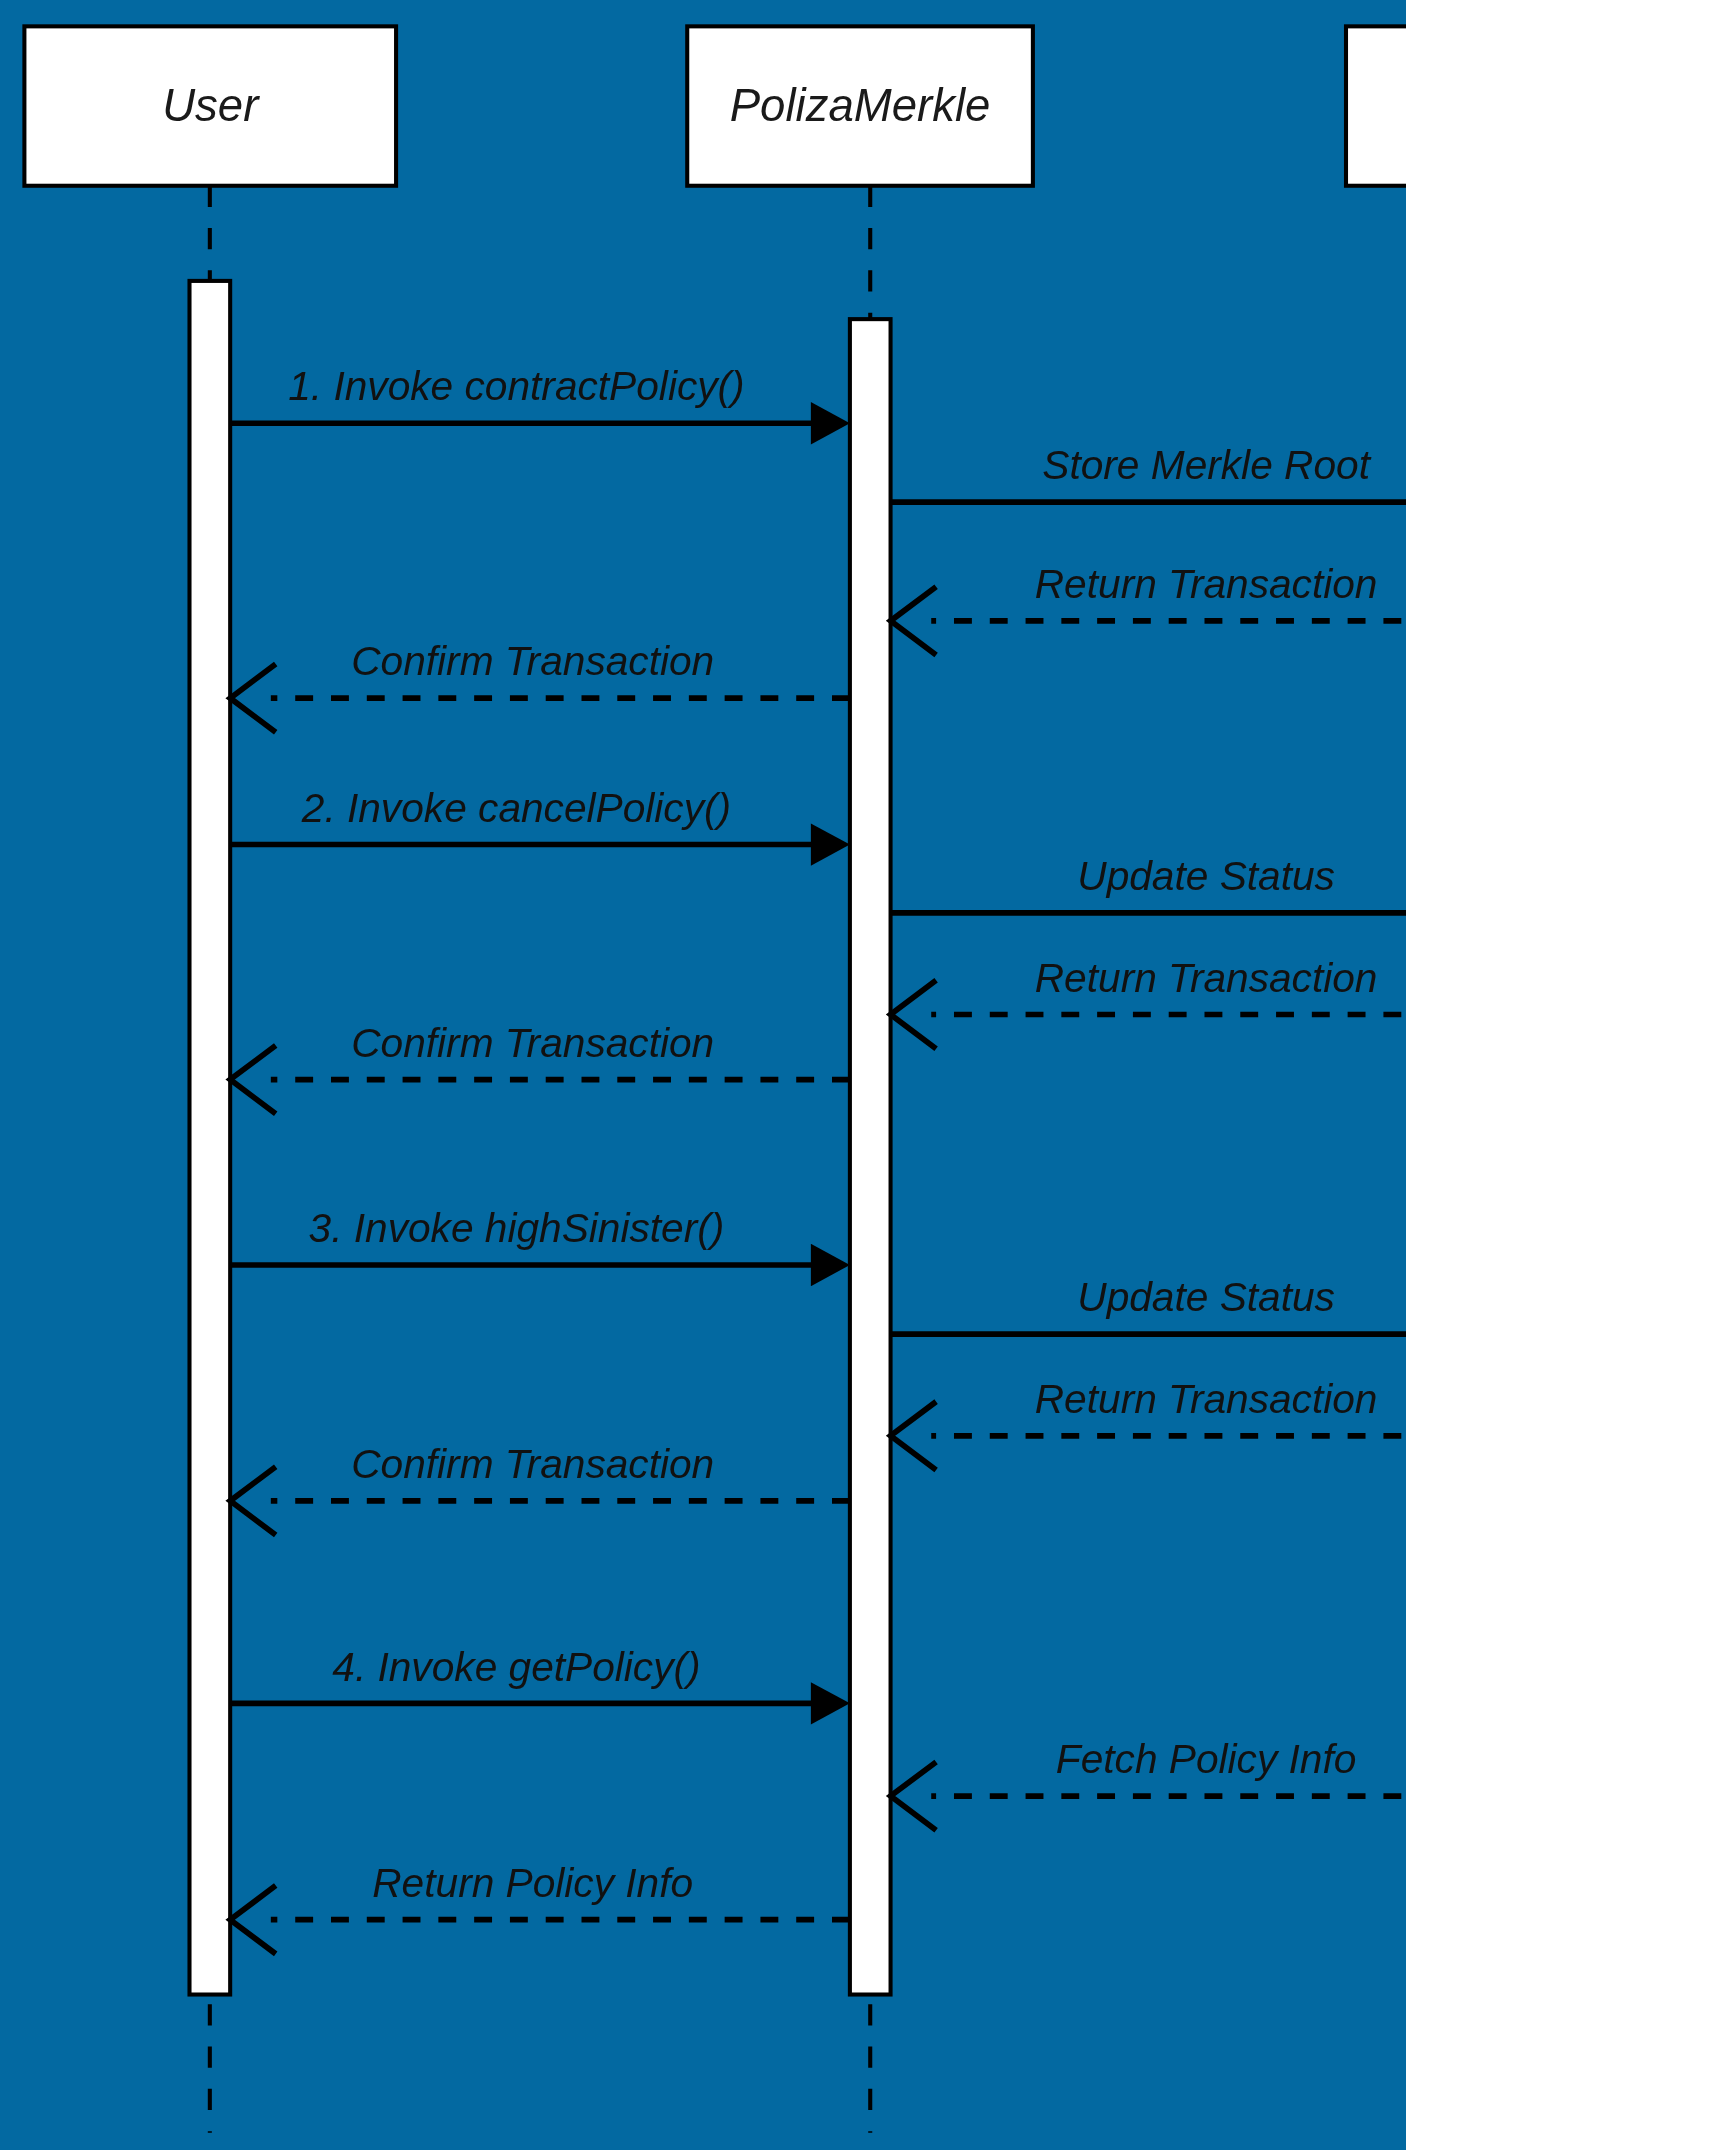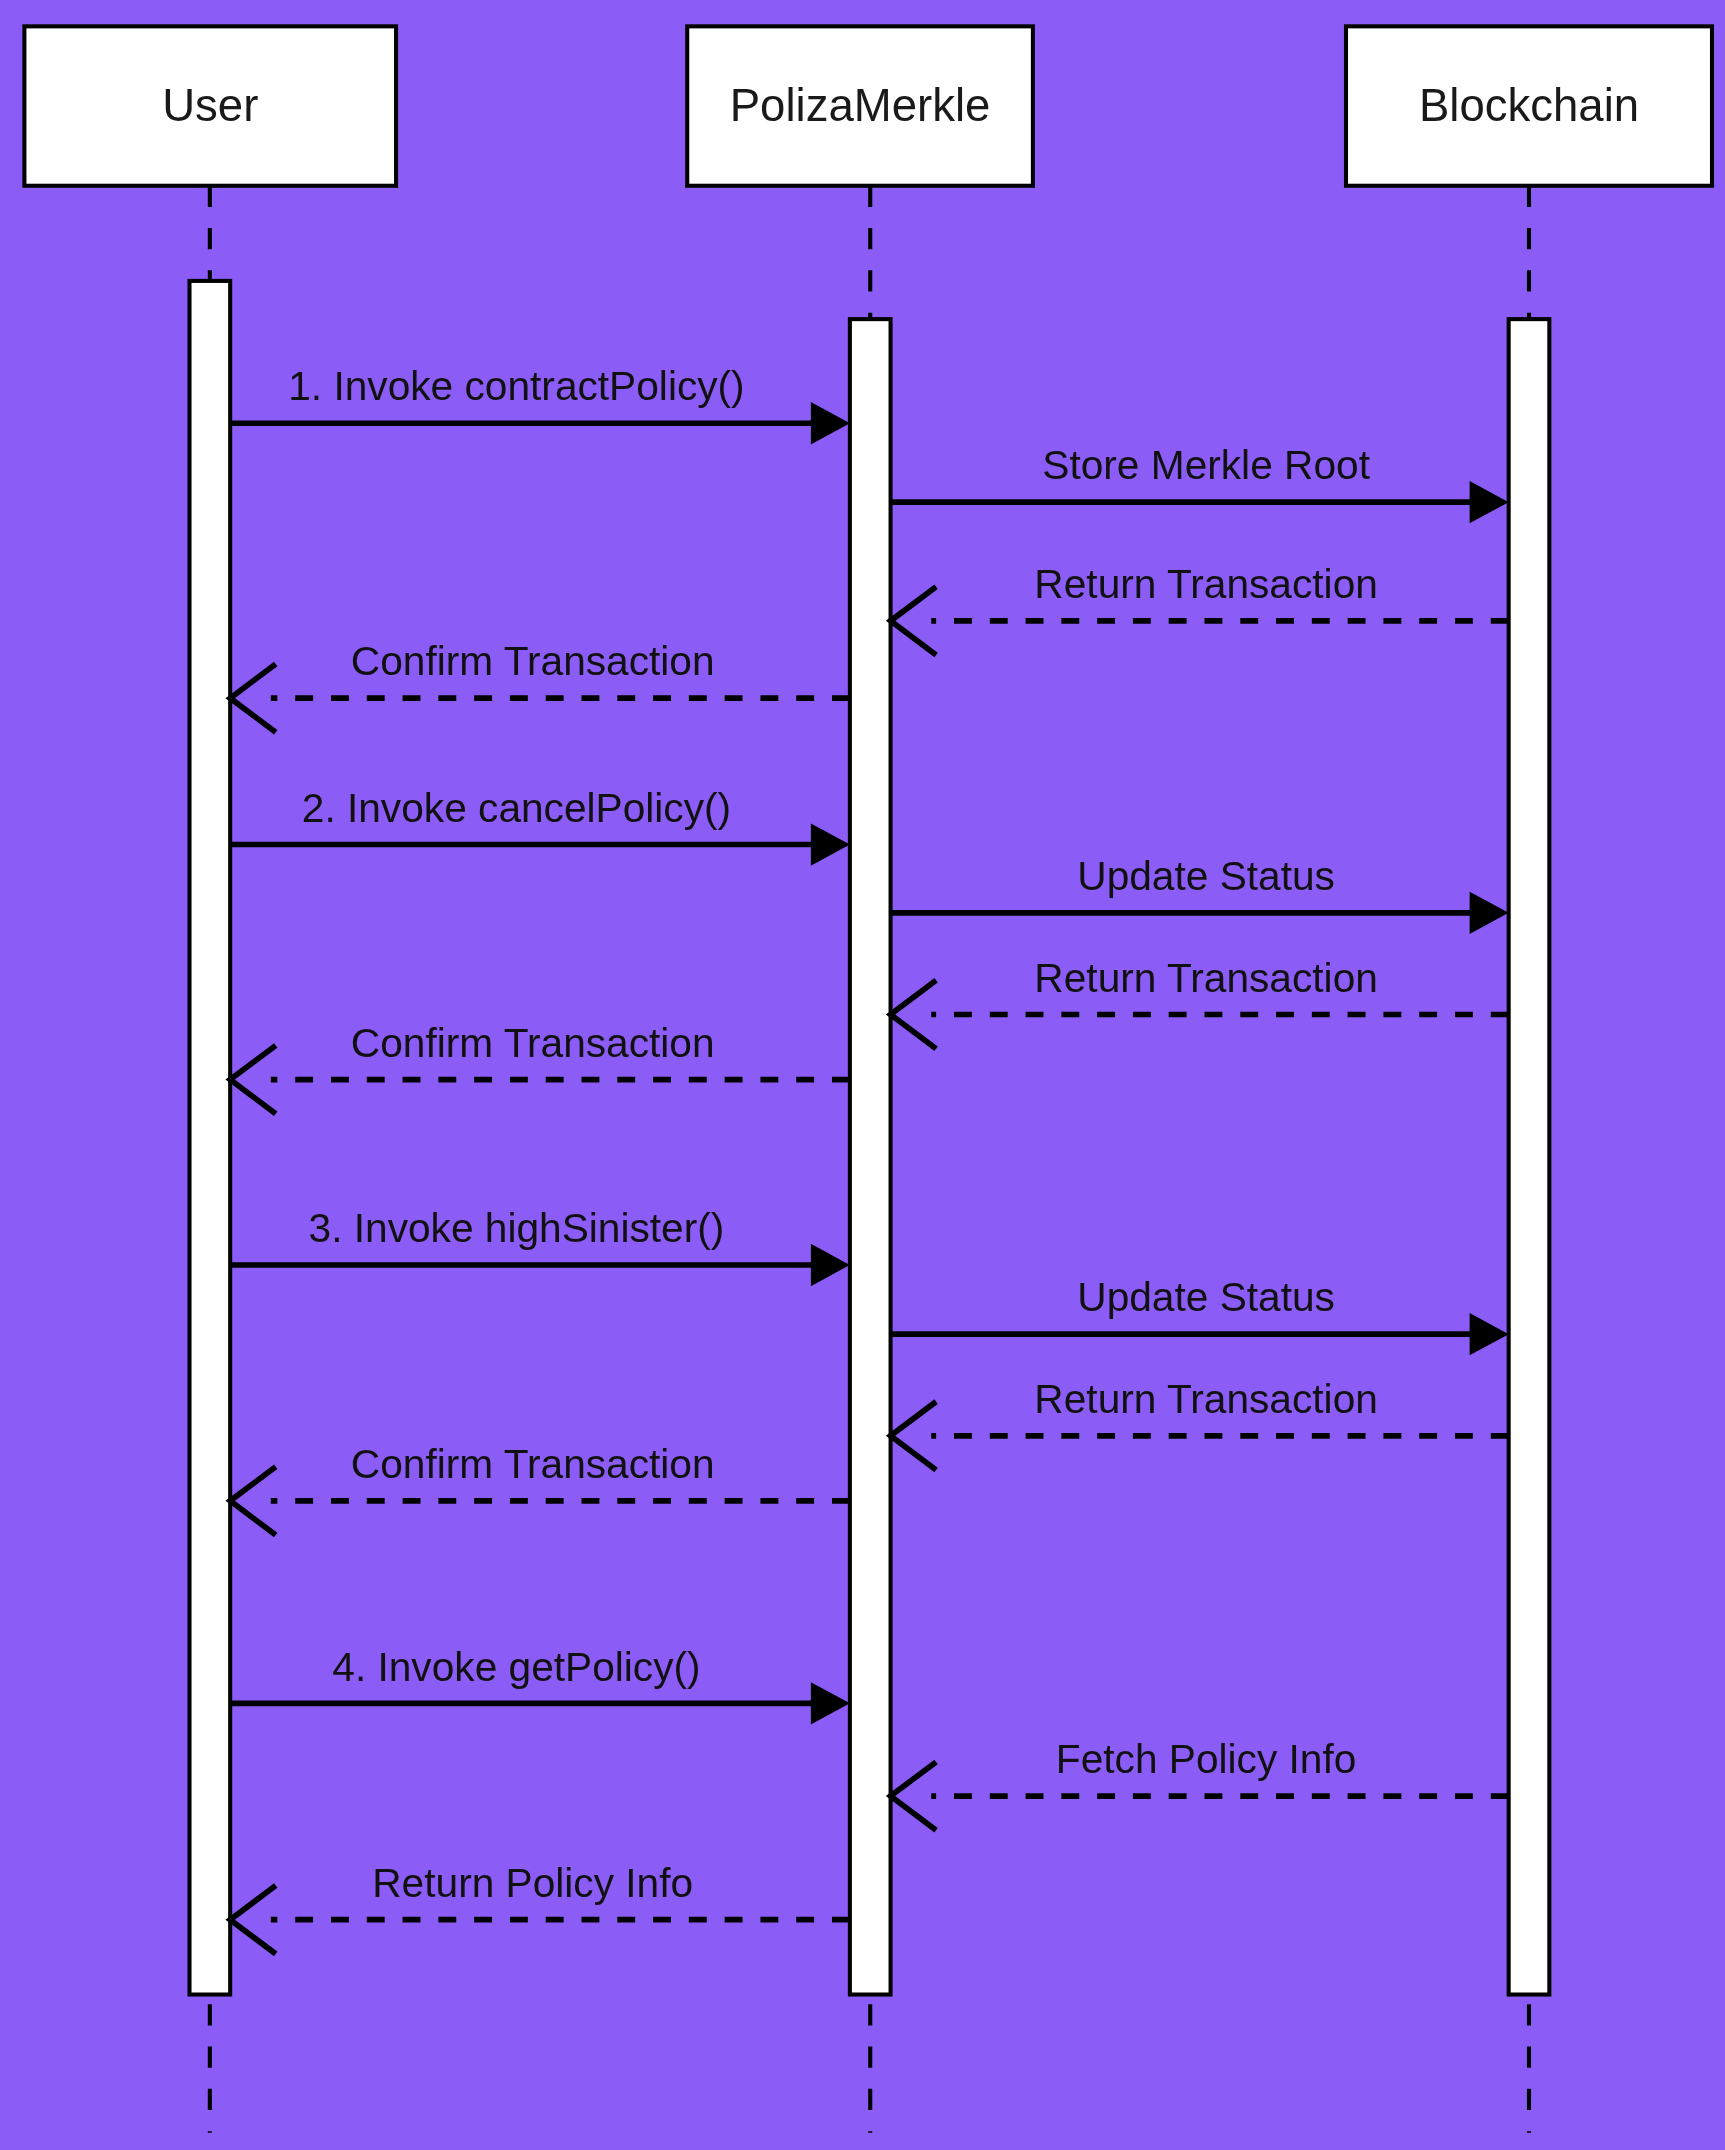--- a/index.html
+++ b/index.html
@@ -3,25 +3,26 @@
 <meta charset="utf-8">
 <title>Sequence Diagram</title>
 <style>
   html, body {
     margin: 0;
     padding: 0;
     background: #ffffff;
   }
   #diagram-root {
     position: relative;
-    width: 1725px;
+    width: 1406px;
     height: 2151px;
-    background: #8b5cf6;
+    background: #0369a1;
     font-family: "Liberation Sans", sans-serif;
     overflow: hidden;
+    font-style: italic;
   }
   #diagram-svg {
     position: absolute;
     top: 0;
     left: 0;
     width: 1725px;
     height: 2151px;
     display: block;
   }
   .participant-box rect {

